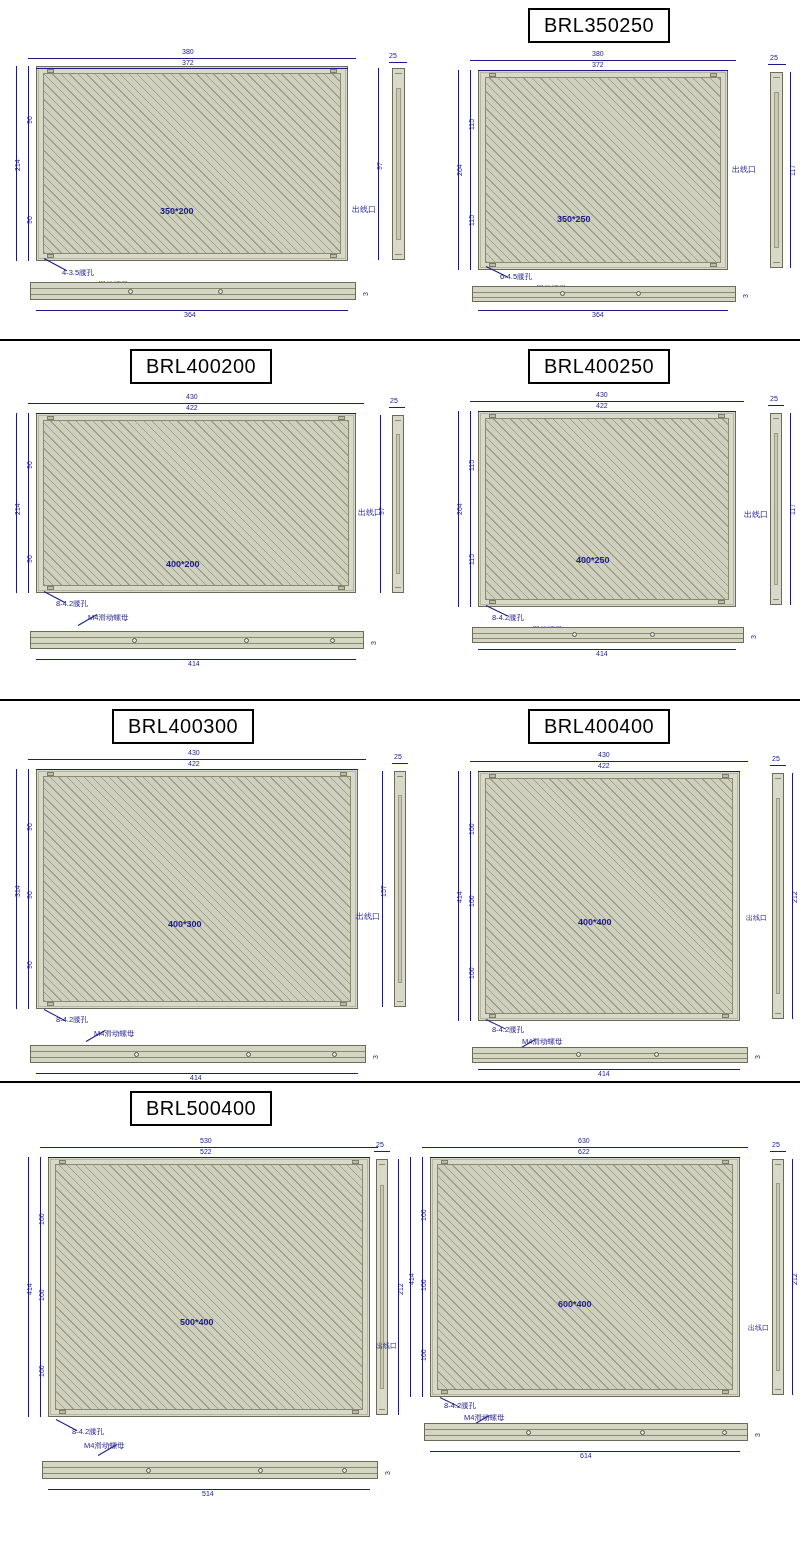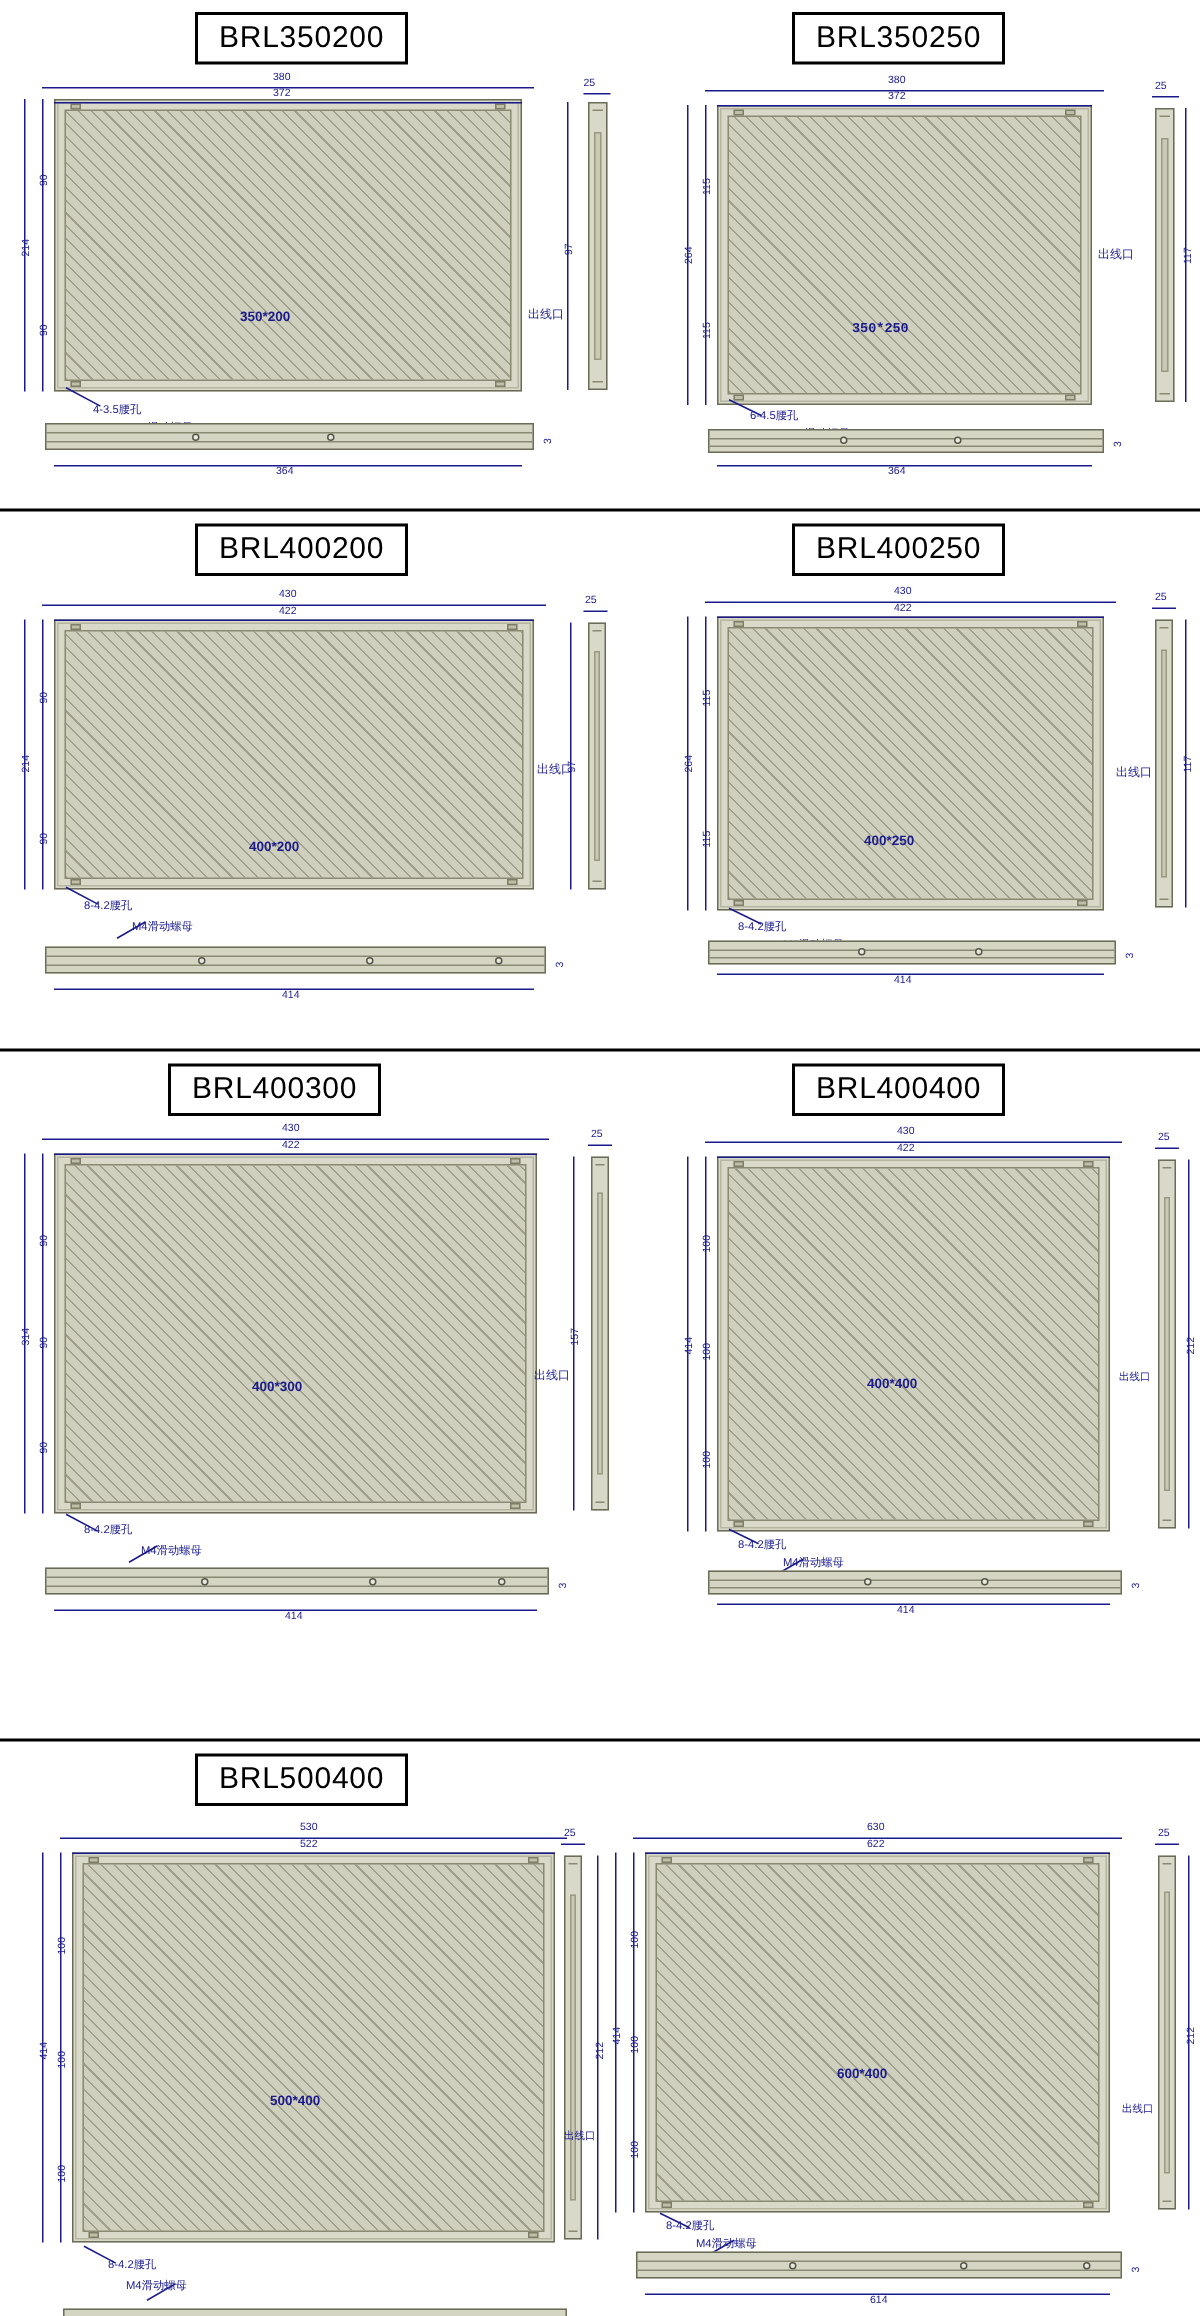--- a/index.html
+++ b/index.html
@@ -45,21 +45,20 @@
   .outlet{position:absolute;font-size:8px;color:#1a1a8c;}
   .centertxt{position:absolute;font-size:9px;font-weight:bold;color:#1a1a8c;white-space:nowrap;}
 </style>
 </head>
 <body>
 
 <div class="page">
 
   <div class="band" style="height:341px;">
     <div class="title-row">
-      <div class="title-box" style="left:130px;">BRL350200</div>
       <div class="title-box" style="left:528px;">BRL350250</div>
     </div>
 
     <div class="cell" style="left:0;top:46px;width:400px;height:290px;">
 
       <div class="panel" style="left:36px;top:20px;width:312px;height:195px;">
         <div class="lip"></div>
           <div class="inner"></div>
         <div class="tabTL"></div>
           <div class="tabTR"></div>
@@ -108,21 +107,21 @@
 
     <div class="cell" style="left:400px;top:46px;width:400px;height:290px;">
       <div class="panel" style="left:78px;top:24px;width:250px;height:200px;">
         <div class="lip"></div>
           <div class="inner"></div>
         <div class="tabTL"></div>
           <div class="tabTR"></div>
           <div class="tabBL"></div>
           <div class="tabBR"></div>
       </div>
-      <div class="centertxt" style="left:168px;top:168px;font-family:Liberation Mono, monospace;">350*250</div>
+      <div class="centertxt" style="left:157px;top:168px;">350*250</div>
 
       <div class="hline" style="left:70px;top:14px;width:266px;"></div>
       <div class="hline" style="left:78px;top:24px;width:250px;"></div>
       <div class="dim" style="left:192px;top:4px;">380</div>
       <div class="dim" style="left:192px;top:15px;">372</div>
 
       <div class="vline" style="left:58px;top:24px;height:200px;"></div>
       <div class="vline" style="left:70px;top:24px;height:200px;"></div>
       <div class="dim v" style="left:56px;top:130px;transform:rotate(-90deg);">264</div>
       <div class="dim v" style="left:68px;top:84px;transform:rotate(-90deg);">115</div>
@@ -255,21 +254,21 @@
           <div class="l1" style="top:10px;"></div>
       </div>
       <div class="bv-dot" style="left:172px;top:245px;"></div>
       <div class="bv-dot" style="left:250px;top:245px;"></div>
       <div class="hline" style="left:78px;top:262px;width:258px;"></div>
       <div class="dim" style="left:196px;top:263px;">414</div>
       <div class="dim v" style="left:350px;top:252px;transform:rotate(-90deg);">3</div>
     </div>
   </div>
 
-  <div class="band" style="height:460px;">
+  <div class="band" style="height:382px;">
     <div class="title-row">
       <div class="title-box" style="left:112px;">BRL400300</div>
       <div class="title-box" style="left:528px;">BRL400400</div>
     </div>
 
     <div class="cell" style="left:0;top:46px;width:400px;height:352px;">
       <div class="panel" style="left:36px;top:22px;width:322px;height:240px;">
         <div class="lip"></div>
           <div class="inner"></div>
         <div class="tabTL"></div>

